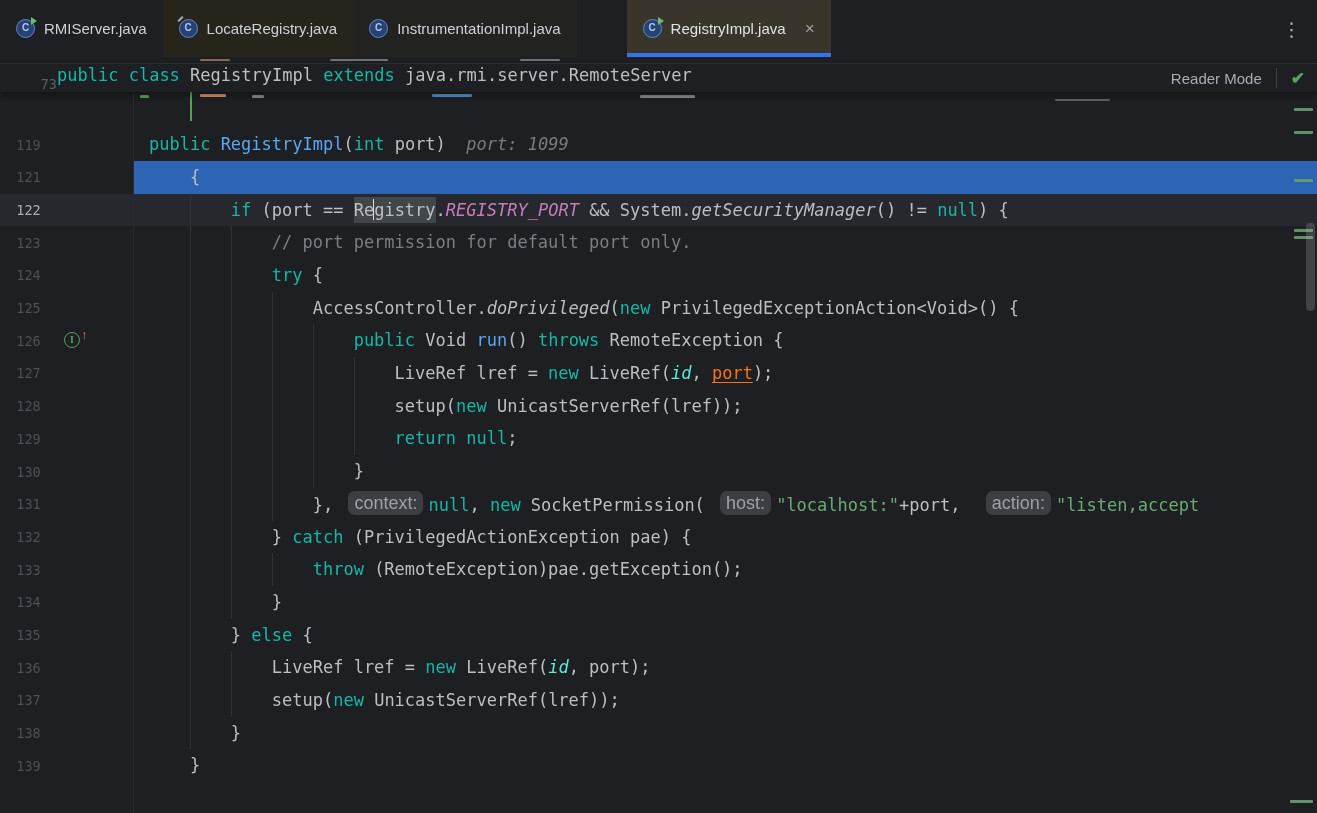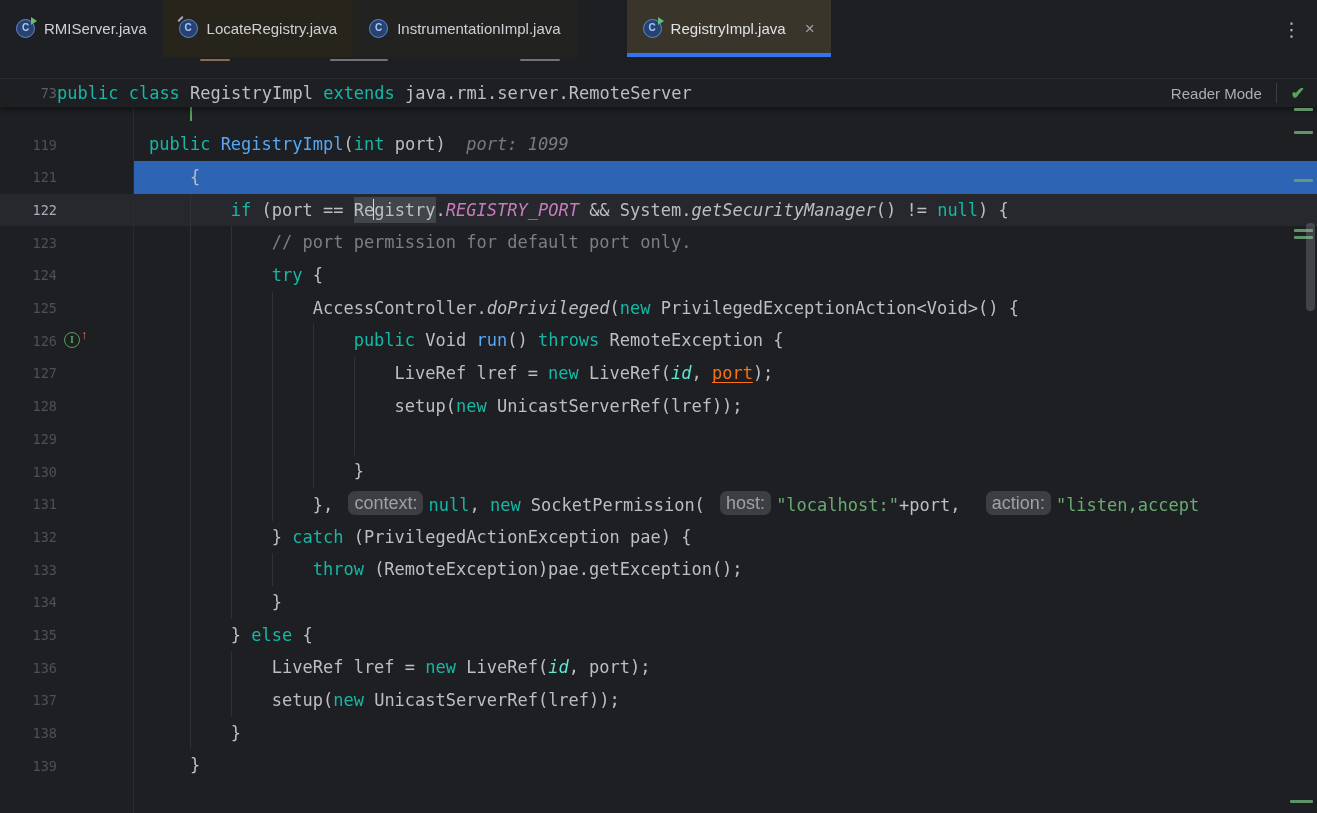--- a/index.html
+++ b/index.html
@@ -12,35 +12,35 @@
   .tab .close{margin-left:10px;color:#9DA0A6;font-size:17px;line-height:1;}
   .cicon{position:relative;width:17px;height:17px;flex:none;border-radius:50%;background:#28436F;border:1px solid #5D87D4;
          color:#A8C7F7;font:bold 10px/15px "Liberation Sans",sans-serif;text-align:center;}
   .cicon .run{position:absolute;top:-3px;right:-3px;width:0;height:0;border-left:6px solid #6CBB73;border-top:4px solid transparent;border-bottom:4px solid transparent;}
   .cicon .key{position:absolute;top:-2px;left:-3px;width:7px;height:2px;background:#A8ABB2;transform:rotate(-45deg);border-radius:1px;}
   .kebab{position:absolute;right:16px;top:50%;transform:translateY(-50%);color:#B7BBC2;font-size:19px;letter-spacing:0;}
   
   .sliver{position:absolute;top:57px;left:0;right:0;height:6px;background:#1E1F22;}
   
   .sticky{position:absolute;top:63px;left:0;right:0;height:28px;background:#1E1F22;border-top:1px solid #2B2D30;
-          box-shadow:0 3px 6px rgba(0,0,0,.4);display:flex;align-items:center;z-index:5;margin-top:15px;}
+          box-shadow:0 3px 6px rgba(0,0,0,.4);display:flex;align-items:flex-end;z-index:5;}
   .sticky .num{color:#5A5E66;}
   .sticky pre{margin:0 0 0 108px;}
   .rm-wrap{position:absolute;right:0;top:0;bottom:0;display:flex;align-items:center;gap:14px;padding-right:12px;}
   .rm-label{font-size:15px;color:#A9ADB5;}
   .rm-div{width:1px;height:20px;background:#3C3E43;}
   .rm-check{color:#58A35D;font-size:17px;font-weight:bold;}
   
   .editor{position:absolute;top:91px;left:0;right:0;bottom:0;background:#1E1F22;overflow:hidden;}
   .spacer{position:relative;height:37.3px;}
   .row{position:relative;height:32.7px;display:flex;align-items:center;}
   .row::before{content:"";position:absolute;inset:0;background:transparent;}
   .row.exec::before{left:133px;background:#2D64B3;}
   .row.caretrow::before{left:0;background:#26282E;}
-  .num{width:57px;flex:none;text-align:right;color:#4B5059;font:13.5px "DejaVu Sans Mono",monospace;position:relative;z-index:2;}
+  .num{width:57px;flex:none;text-align:center;color:#4B5059;font:13.5px "DejaVu Sans Mono",monospace;position:relative;z-index:2;}
   .caretrow .num{color:#A9ACB3;}
   .iconslot{width:51px;flex:none;position:relative;z-index:2;height:100%;}
   pre.code{margin:0;position:relative;z-index:2;font:17px/32.7px "DejaVu Sans Mono",monospace;color:#BCBEC4;white-space:pre;}
   .guide{position:absolute;top:0;bottom:0;width:1px;background:#2E3135;z-index:1;}
   .gutterline{position:absolute;top:0;bottom:0;left:133px;width:1px;background:#2A2C30;z-index:1;}
   
   .tk-kw{color:#14b8a6;}
   .tk-pl{color:#BCBEC4;}
   .tk-decl{color:#56A8F5;}
   .tk-const{color:#C77DBB;font-style:italic;}
@@ -192,20 +192,21 @@
           <pre class="code">                            <span class="tk-pl">setup(</span><span class="tk-kw">new</span><span class="tk-pl"> UnicastServerRef(lref));</span></pre>
         </div>
         <div class="row">
           <div class="guide" style="left: 189.84px;"></div>
           <div class="guide" style="left: 230.76px;"></div>
           <div class="guide" style="left: 271.68px;"></div>
           <div class="guide" style="left: 312.6px;"></div>
           <div class="guide" style="left: 353.52px;"></div>
           <div class="num">129</div>
           <div class="iconslot"></div>
+          <pre class="code">                            <span class="tk-kw">return</span><span class="tk-pl"> </span><span class="tk-kw">null</span><span class="tk-pl">;</span></pre>
         </div>
         <div class="row">
           <div class="guide" style="left: 189.84px;"></div>
           <div class="guide" style="left: 230.76px;"></div>
           <div class="guide" style="left: 271.68px;"></div>
           <div class="guide" style="left: 312.6px;"></div>
           <div class="num">130</div>
           <div class="iconslot"></div>
           <pre class="code">                        <span class="tk-pl">}</span></pre>
         </div>

